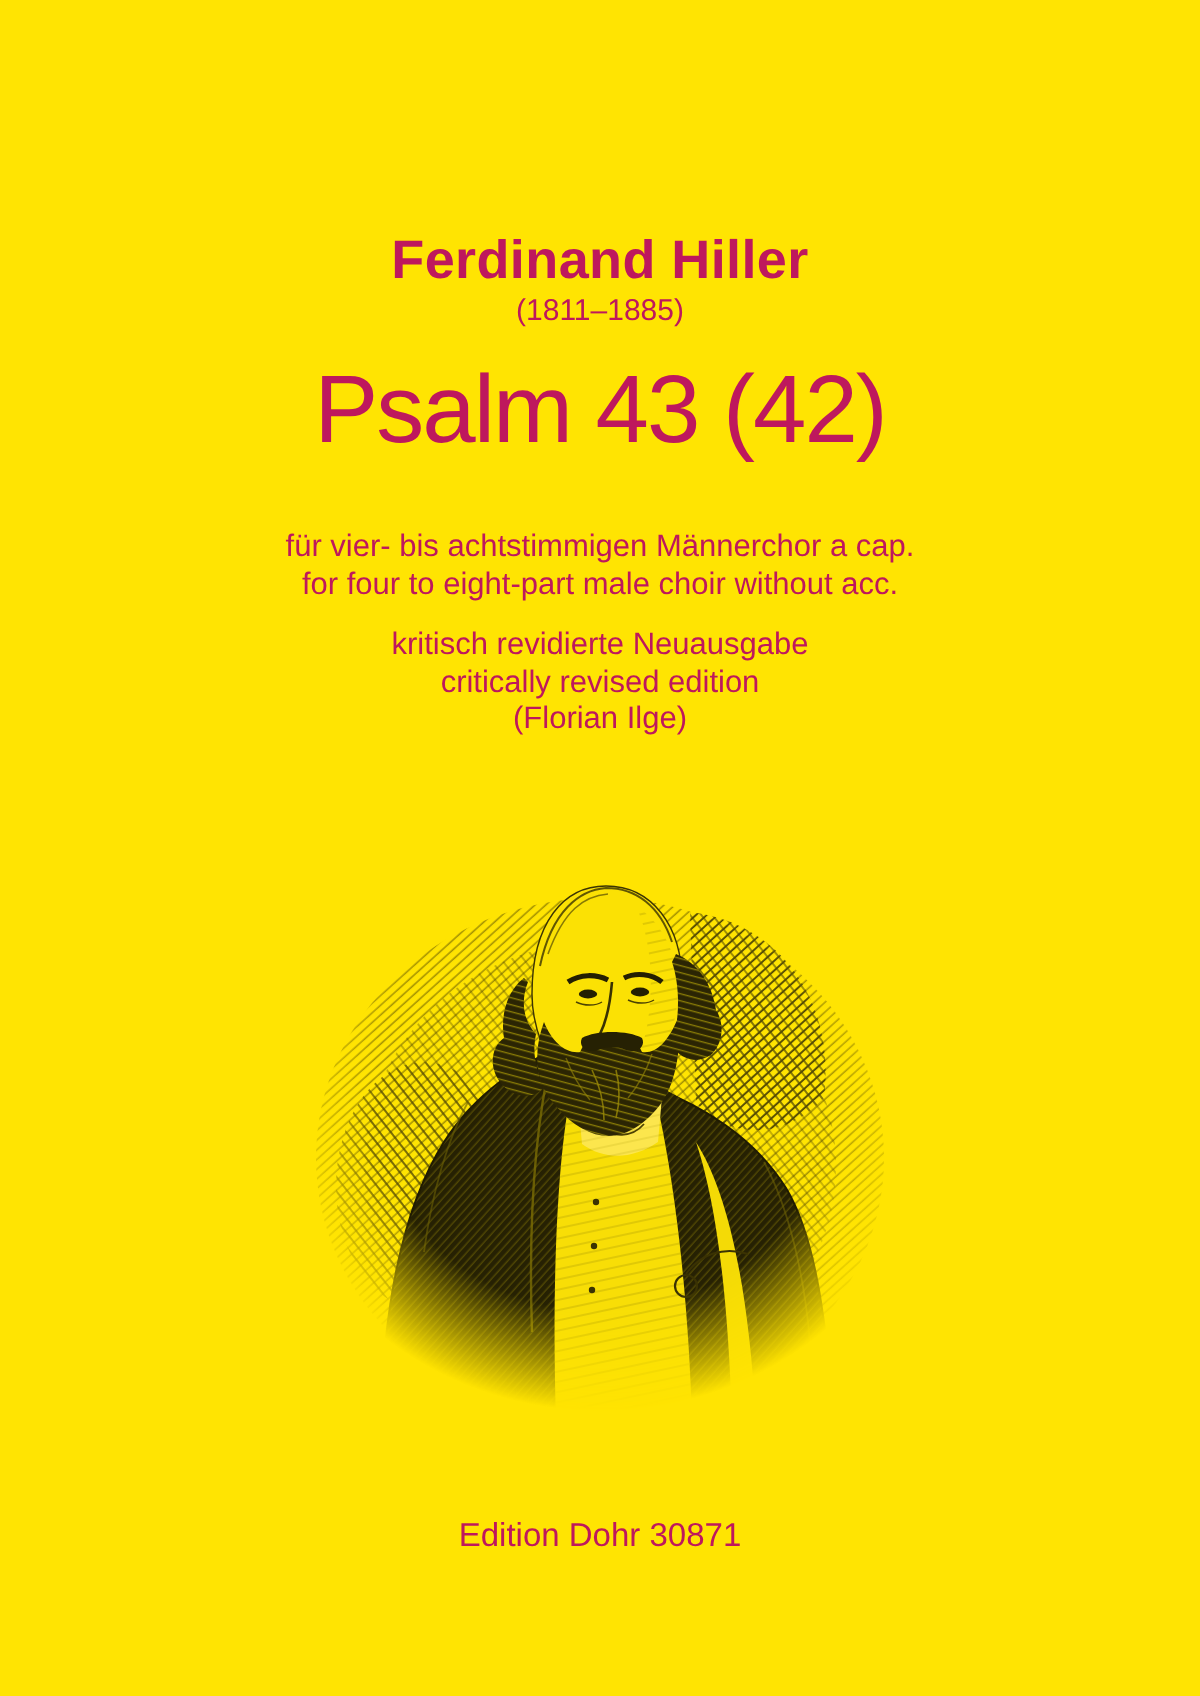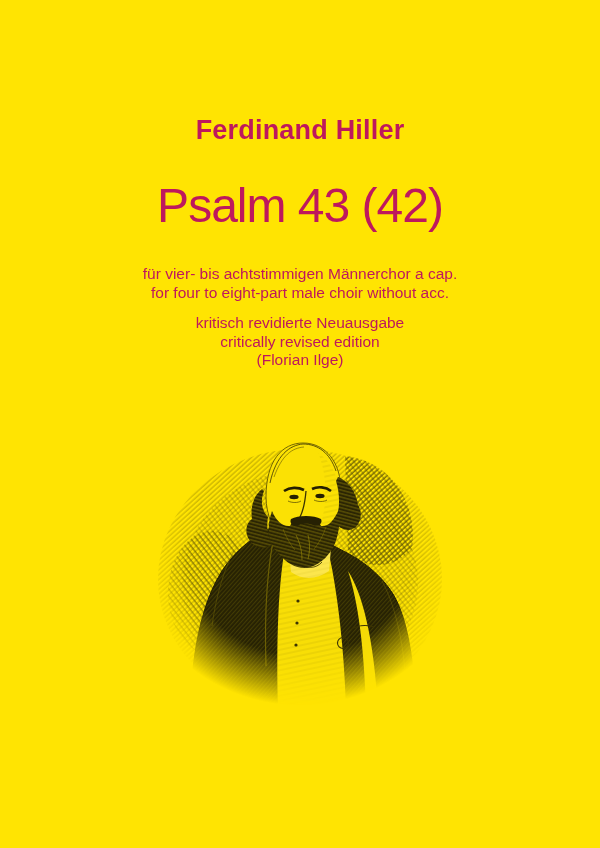--- a/index.html
+++ b/index.html
@@ -22,20 +22,21 @@
   .edition-note   { top:308px; font-size:15.5px; line-height:18.5px; }
   .portrait-wrap  { position:absolute; top:424px; left:150px; width:300px; height:282px; }
   .footer-line    { top:753px; font-size:16.5px; }
 </style>
 </head>
 <body>
 
 <div class="cover">
 
   <div class="line composer-name">Ferdinand Hiller</div>
+  <div class="line composer-dates">(1811–1885)</div>
 
   <div class="line work-title">Psalm 43 (42)</div>
 
   <div class="line edition-note">
     <span>kritisch revidierte Neuausgabe</span><br>
     <span>critically revised edition</span><br>
     <span>(Florian Ilge)</span>
   </div>
 
   <div class="line scoring">
@@ -133,14 +134,15 @@
           <path d="M141,88 C148,84 164,84 171,88 C173,92 169,96 163,94 C159,92 153,92 149,94 C143,96 139,92 141,88 Z" fill="#262103"></path>
           <path d="M146,104 C150,112 152,120 152,129" stroke="#9a8a08" stroke-width="0.8" fill="none" opacity="0.8"></path>
           <path d="M158,104 C160,112 160,120 158,128" stroke="#9a8a08" stroke-width="0.8" fill="none" opacity="0.8"></path>
           <path d="M133,98 C136,106 140,113 145,119" stroke="#9a8a08" stroke-width="0.7" fill="none" opacity="0.6"></path>
           <path d="M176,96 C173,105 169,112 164,118" stroke="#9a8a08" stroke-width="0.7" fill="none" opacity="0.6"></path>
         </g>
       </g>
     </svg>
   </div>
 
+  <div class="line footer-line">Edition Dohr 30871</div>
 
 </div>
 
 </body></html>

